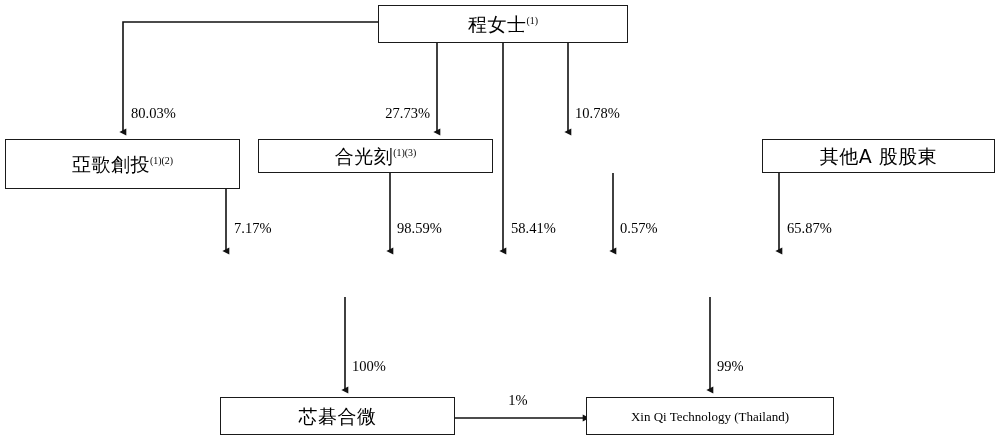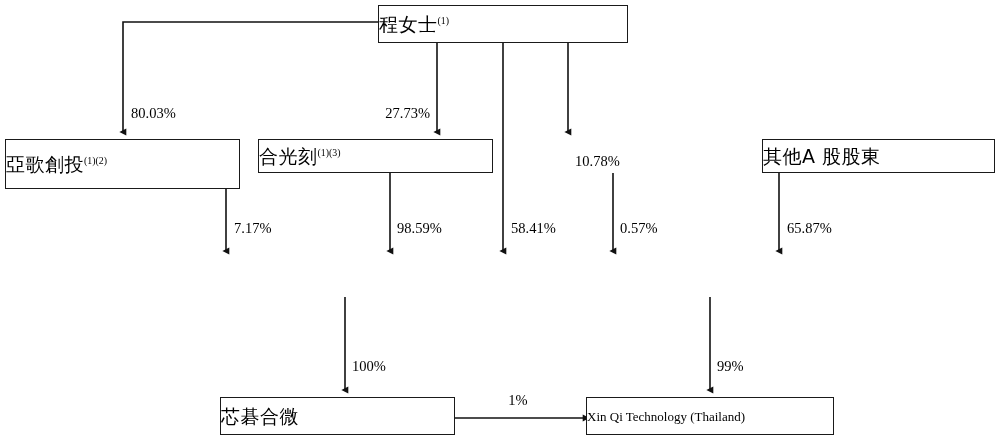--- a/index.html
+++ b/index.html
@@ -15,20 +15,21 @@
     overflow: hidden;
     font-family: "Liberation Serif", "DejaVu Serif", serif;
   }
   .node {
     position: absolute;
     box-sizing: border-box;
     border: 1.5px solid #1a1a1a;
     background: #ffffff;
     display: flex;
     align-items: center;
+    justify-content: center;
     color: #000000;
     line-height: 1;
   }
   .node .label {
     display: inline-block;
     white-space: nowrap;
   }
   .cjk {
     font-family: "DejaVu Sans", "Liberation Sans", sans-serif;
     font-size: 19px;
@@ -139,21 +140,21 @@
   <div class="node" style="left:586px; top:397px; width:248px; height:38px;">
     <span class="label latin">
       <span>Xin Qi Technology (Thailand)</span><sup></sup>
     </span>
   </div>
 
   <div class="edge-label right-of-line" style="left:131px; top:113px;">80.03%</div>
 
   <div class="edge-label left-of-line" style="left:430px; top:113px;">27.73%</div>
 
-  <div class="edge-label right-of-line" style="left:575px; top:113px;margin-top:48px;">10.78%</div>
+  <div class="edge-label right-of-line" style="left:575px; top:113px;">10.78%</div>
 
   <div class="edge-label right-of-line" style="left:234px; top:228px;">7.17%</div>
 
   <div class="edge-label right-of-line" style="left:397px; top:228px;">98.59%</div>
 
   <div class="edge-label right-of-line" style="left:511px; top:228px;">58.41%</div>
 
   <div class="edge-label right-of-line" style="left:620px; top:228px;">0.57%</div>
 
   <div class="edge-label right-of-line" style="left:787px; top:228px;">65.87%</div>

